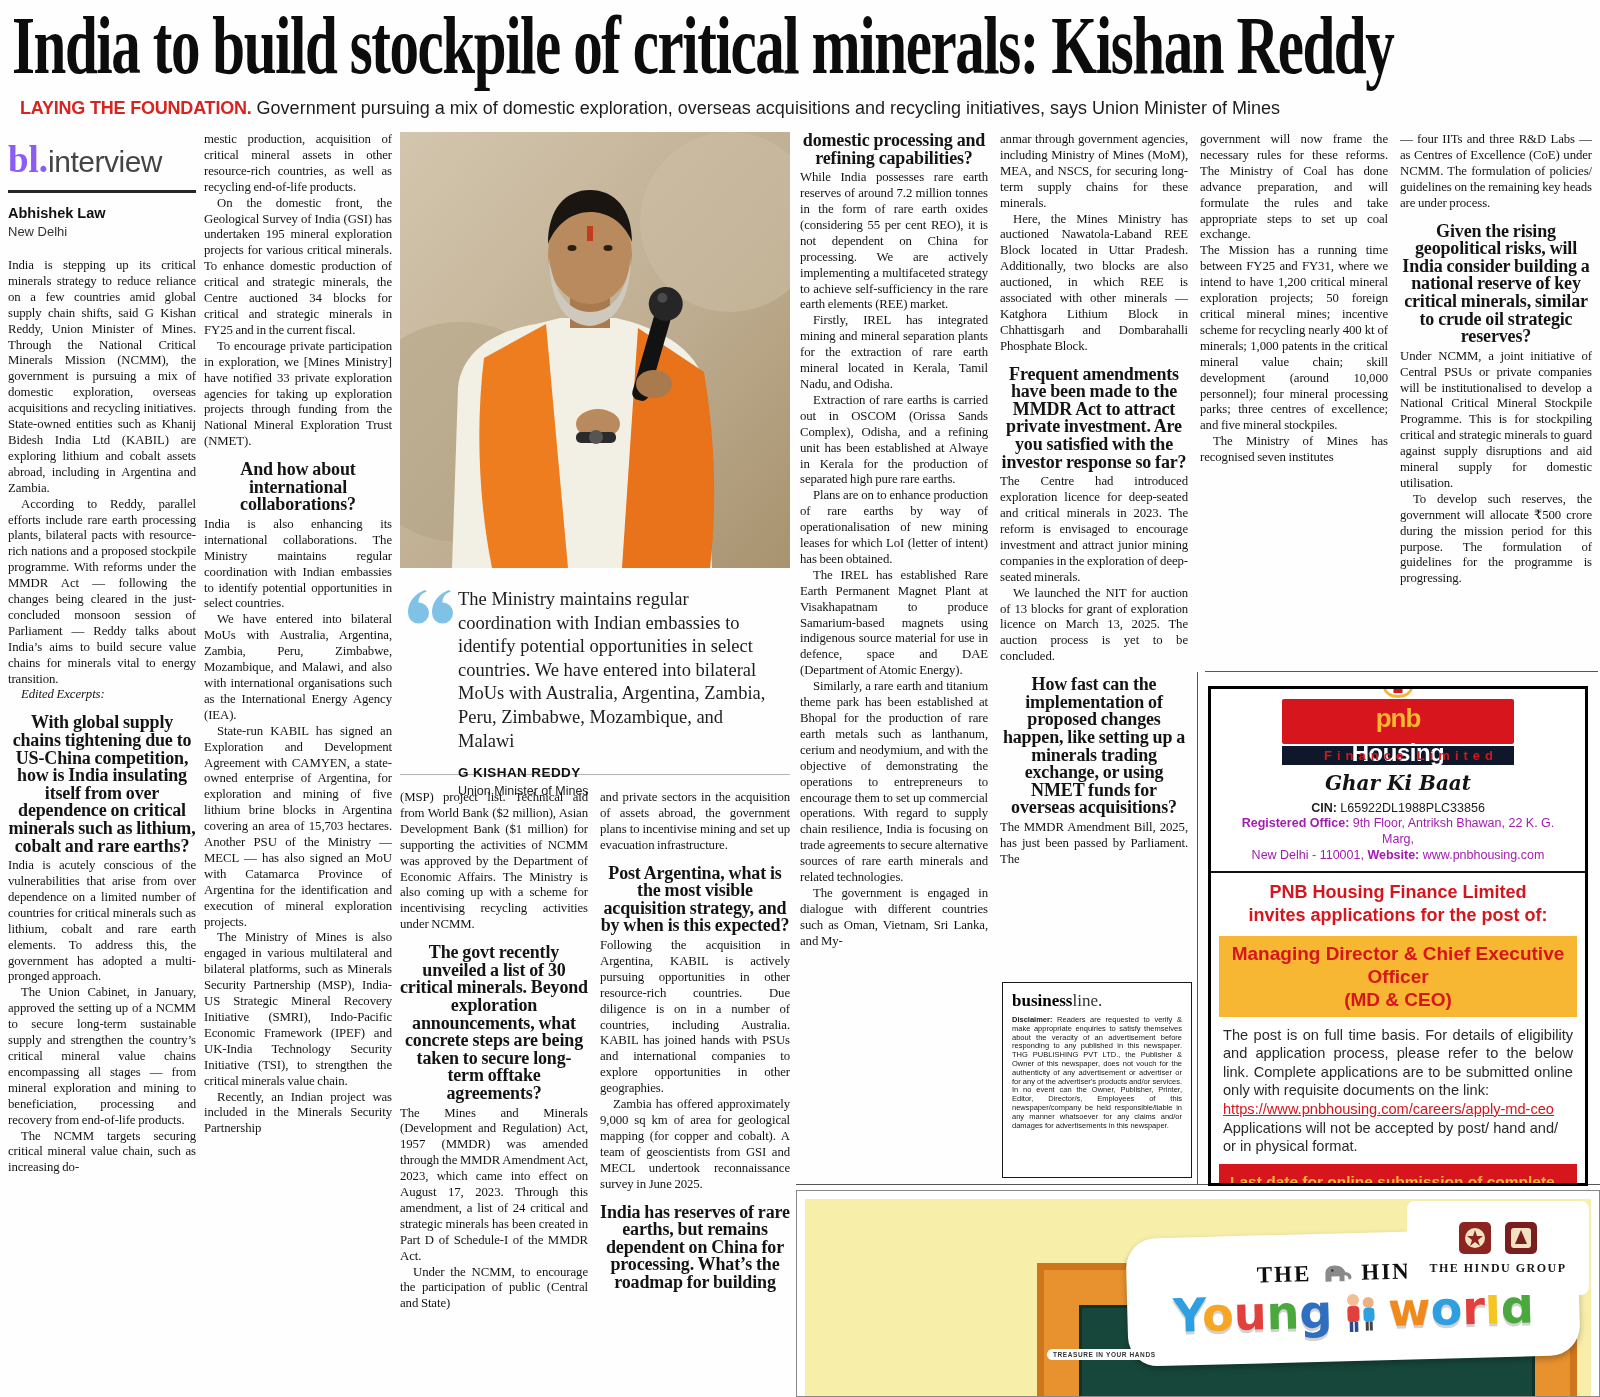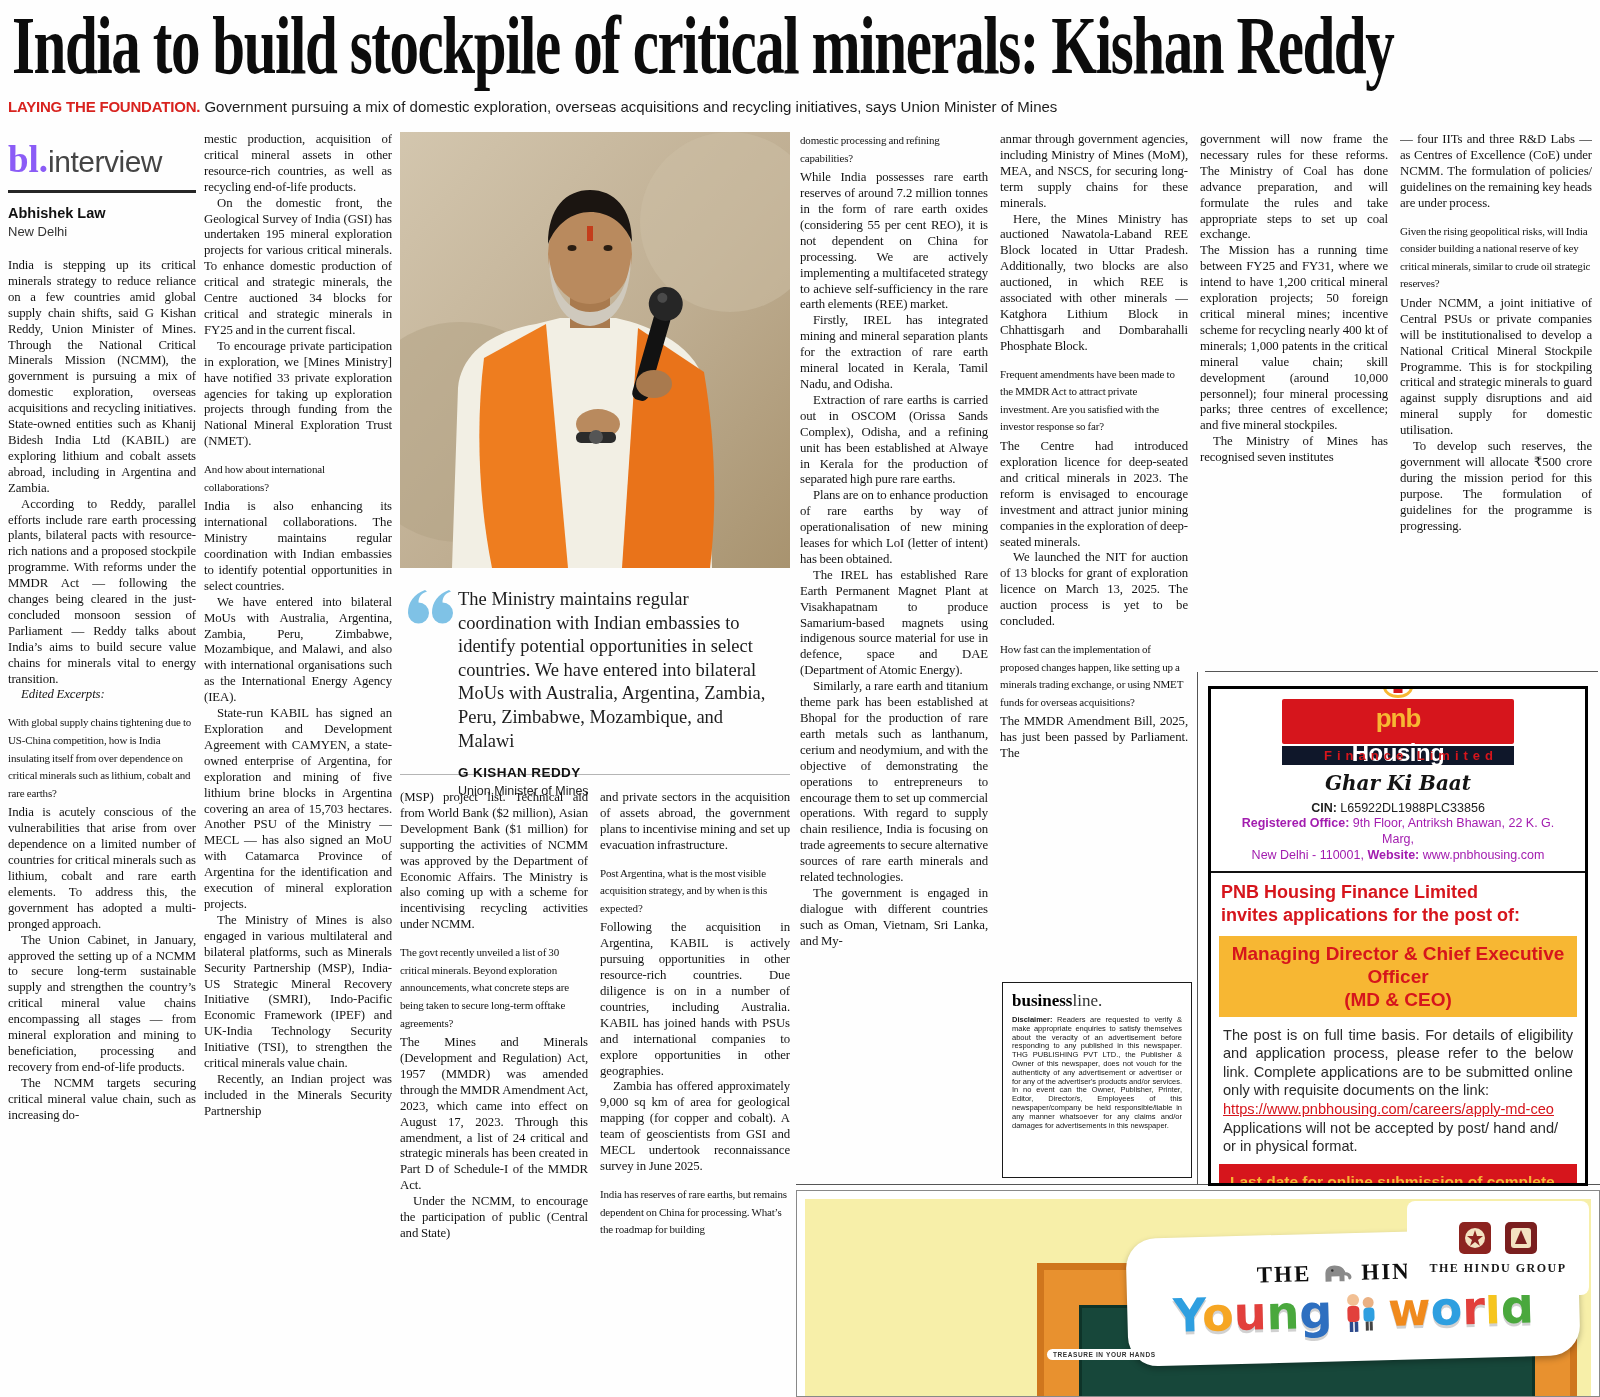--- a/index.html
+++ b/index.html
@@ -3,32 +3,32 @@
 <meta charset="utf-8">
 <style>
   html,body{margin:0;padding:0;}
   body{width:1600px;height:1397px;position:relative;overflow:hidden;background:#fefefe;
        font-family:"Liberation Serif","DejaVu Serif",serif;color:#111;}
   
   .headline{position:absolute;left:12px;top:0;width:1590px;height:94px;overflow:hidden;}
   .headline-inner{font-family:"Liberation Serif","DejaVu Serif",serif;font-weight:700;
       font-size:82px;line-height:92px;letter-spacing:-2px;white-space:nowrap;
       transform:scaleX(.72);transform-origin:0 0;color:#0c0c0c;}
-  .kicker{position:absolute;left:8px;top:98px;white-space:nowrap;
-      font-family:"Liberation Sans","DejaVu Sans",sans-serif;font-size:15px;}
+  .kicker{position:absolute;left:20px;top:98px;white-space:nowrap;
+      font-family:"Liberation Sans","DejaVu Sans",sans-serif;font-size:18px;}
   .kicker-label{color:#d8231f;font-weight:800;letter-spacing:-.2px;}
   .kicker-text{color:#1d1d1d;}
   
   .col{position:absolute;width:188px;overflow:hidden;}
   .para{margin:0;text-align:justify;font-size:12.8px;line-height:15.9px;
       letter-spacing:-.1px;word-spacing:-.4px;color:#141414;}
   .para.p{text-indent:13px;}
   .para.p0{text-indent:0;}
   .para.i{font-style:italic;text-indent:13px;}
-  .para.q{font-weight:400;font-size:11px;line-height:17.6px;text-align:left;
+  .para.q{font-weight:700;font-size:18px;line-height:17.6px;text-align:center;
       margin:11px 0 3px;text-indent:0;letter-spacing:-.15px;}
   .para.q:first-child{margin-top:0;}
   
   .bl-brand-row{border-bottom:3px solid #262626;padding-bottom:9px;margin-top:8px;}
   .bl-b{font-family:"Liberation Serif",serif;font-weight:700;font-size:37px;color:#8b5cf6;}
   .bl-s{font-family:"Liberation Sans","DejaVu Sans",sans-serif;font-weight:400;
       font-size:30px;color:#454545;letter-spacing:-.5px;}
   .byline{margin:12px 0 18px;}
   .byline-name{font:700 14.5px/17px "Liberation Sans",sans-serif;color:#111;}
   .byline-loc{font:13px/16px "Liberation Sans",sans-serif;color:#333;margin-top:2px;}
@@ -67,21 +67,21 @@
   .pnb-word{font-weight:800;font-size:26px;color:#f7b733;letter-spacing:-1px;}
   .pnb-housing{font-weight:800;font-size:24px;color:#fff;letter-spacing:-.5px;}
   .pnb-strip{background:#0f172a;color:#d6151c;font-weight:700;font-size:13px;
       letter-spacing:5px;padding:2px 16px;margin-top:2px;text-align:right;}
   .pnb-tagline{font-family:"DejaVu Serif",serif;font-style:italic;font-weight:700;
       font-size:20px;margin-top:6px;color:#141414;}
   .pnb-cin{font-size:12.5px;margin-top:6px;color:#222;}
   .pnb-office{font-size:12.5px;line-height:16px;color:#a21caf;}
   .pnb-div{border-top:2px solid #111;margin:8px 0 0;}
   .pnb-invite{color:#d6151c;font-weight:800;font-size:18px;line-height:23px;
-      text-align:left;margin-top:8px;padding:0 10px;}
+      text-align:center;margin-top:8px;padding:0 10px;}
   .pnb-post{background:#f7b733;color:#d6151c;font-weight:800;font-size:19px;line-height:23px;
       text-align:center;padding:6px 4px;margin:9px 8px 0;}
   .pnb-body{font-size:14.6px;line-height:18.4px;text-align:justify;color:#2a2a2a;margin:9px 12px 0;}
   .pnb-link{color:#d6151c;text-decoration:underline;font-size:14.6px;display:block;margin:1px 12px 0;}
   .pnb-deadline{background:#d6151c;color:#f7b733;font-weight:800;font-size:15.5px;
       line-height:20.5px;padding:8px 11px;margin:9px 8px 8px;}
   
   .yw{position:absolute;left:796px;top:1190px;width:804px;height:207px;border:1px solid #888;
       background:#fff;overflow:hidden;box-sizing:border-box;}
   .yw-yellow{position:absolute;left:8px;right:8px;top:8px;bottom:-40px;background:#f7efa9;}

